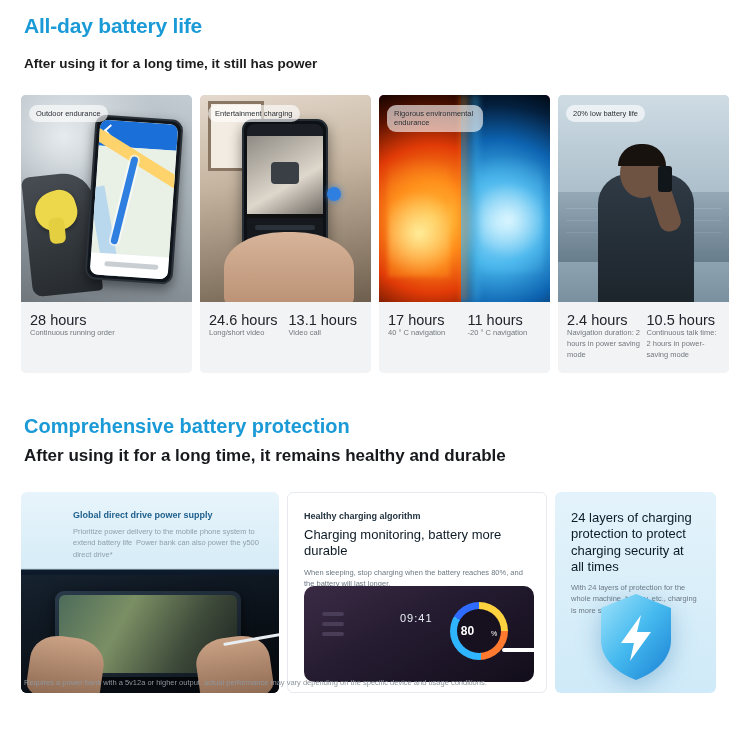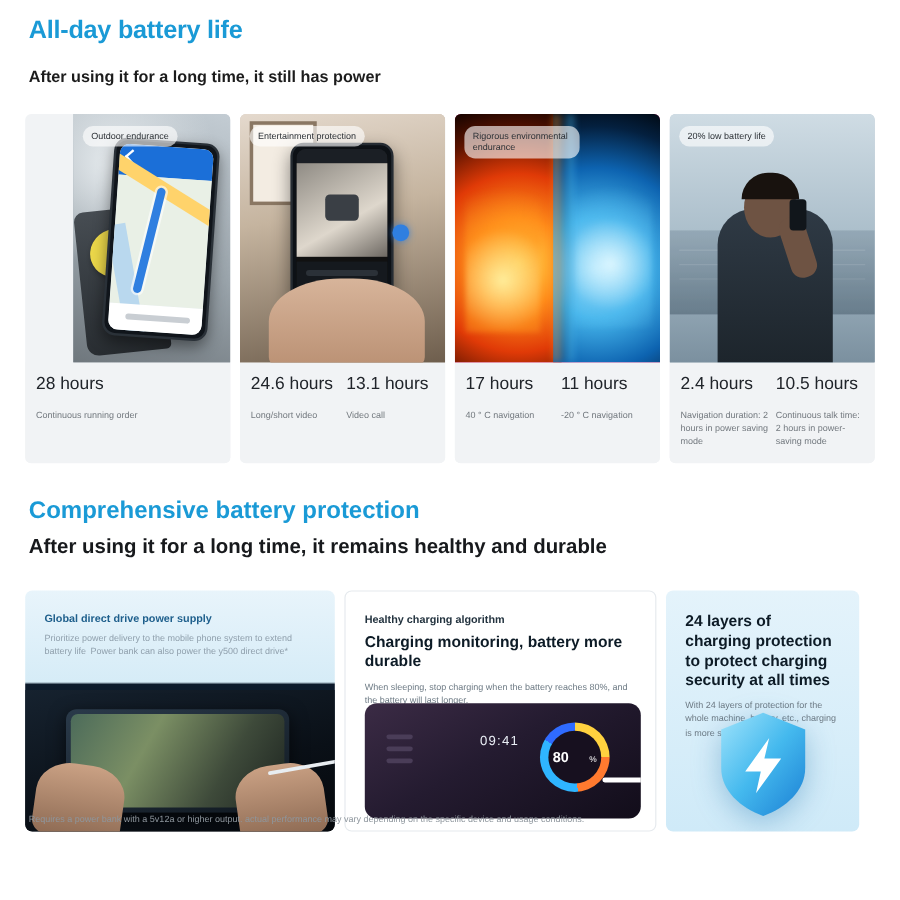--- a/index.html
+++ b/index.html
@@ -40,29 +40,29 @@
     color: #2c3136; font-size: 7.5px; line-height: 1.25;
     padding: 4px 7px; border-radius: 9px; max-width: 96px;
     font-weight: 500;
   }
   .stats {
     flex: 1; display: flex; padding: 10px 9px 12px 9px; gap: 6px;
     background: #f1f3f5;
   }
   .stat { flex: 1; min-width: 0; }
   .stat .big {
-    font-size: 14.5px; color: #20242a; font-weight: 400; margin-bottom: 13px;
+    font-size: 14.5px; color: #20242a; font-weight: 400; margin-bottom: 0;
     white-space: nowrap;
   }
   .stat .small {
     font-size: 7.5px; color: #73797f; line-height: 1.45;
   }
 
   
-  .p1 { background: linear-gradient(170deg,#cfd7dd 0%,#aab4bc 45%,#8d969d 100%); margin-left: 40px; }
+  .p1 { background: linear-gradient(170deg,#cfd7dd 0%,#aab4bc 45%,#8d969d 100%); }
   .p1 .road { position:absolute; inset:0; background:
       radial-gradient(circle at 25% 20%, #e6ebee 0%, rgba(230,235,238,0) 45%),
       linear-gradient(200deg,#c3ccd3 0%,#9aa4ab 55%,#6f777d 100%); }
   .p1 .bike { position:absolute; left:6px; bottom:8px; width:70px; height:120px;
       background: linear-gradient(160deg,#3d4349,#1d2125); border-radius:8px 30px 4px 10px;
       transform: rotate(-6deg); opacity:.92;}
   .p1 .glove { position:absolute; left:14px; top:96px; width:42px; height:40px;
       background:#ecd84a; border-radius:50% 40% 45% 50%; transform:rotate(-18deg);
       box-shadow: 0 2px 4px rgba(0,0,0,.3);}
   .p1 .glove:after{content:"";position:absolute; left:8px; top:26px; width:16px;height:26px;
@@ -148,28 +148,28 @@
     position: absolute; left: 24px; top: 415px;
     font-size: 20px; font-weight: bold; color: #1a9ad6;
   }
   .sec2-sub {
     position: absolute; left: 24px; top: 446px;
     font-size: 17px; font-weight: bold; color: #17191c;
   }
 
   .panels { position: absolute; left: 21px; top: 492px; display: flex; gap: 8px; }
   .panel { border-radius: 6px; overflow: hidden; position: relative; height: 201px; }
-  .pnl1 { width: 258px; background: linear-gradient(180deg,#e8f4fb 0%,#d6ecf7 38%,#0c1a2b 39%,#070d15 100%); }
+  .pnl1 { width: 258px; background: linear-gradient(180deg,#e8f4fb 0%,#d6ecf7 38%,#0c1a2b 39%,#070d15 100%); padding-left: 36px; }
   .pnl2 { width: 260px; background: #ffffff; border: 1px solid #e6eaee; }
   .pnl3 { width: 161px; background: linear-gradient(180deg,#e4f3fb 0%,#cfeaf8 100%); }
 
   .pnl-head { padding: 18px 16px 0 16px; }
   .pnl-kicker { font-size: 9px; font-weight: bold; color: #1e5f8c; margin-bottom: 6px; }
   .pnl-kicker.dark { color: #23333f; }
-  .pnl-h1 { font-size: 13px; font-weight: bold; color: #0d1b26; line-height: 1.25; margin-bottom: 7px; }
+  .pnl-h1 { font-size: 13px; font-weight: normal; color: #0d1b26; line-height: 1.25; margin-bottom: 7px; }
   .pnl-body { font-size: 7.5px; color: #6d7a84; line-height: 1.5; }
   .pnl1 .pnl-body { color: #90a0ad; }
 
   .pnl1 .gamehand {
     position: absolute; left: 0; right: 0; bottom: 0; height: 118px;
     background: linear-gradient(165deg,#16222f 0%,#0a1017 60%,#05080c 100%);
   }
   .pnl1 .gphone {
     position: absolute; left: 34px; bottom: 16px; width: 186px; height: 86px;
     background: linear-gradient(160deg,#2a3a4a,#101820); border-radius: 9px;
@@ -264,21 +264,21 @@
                 <i></i>
                 <i></i>
                 <i></i>
                 <i></i>
                 <i></i>
               </div>
           </div>
         </div>
         <div class="dot"></div>
         <div class="hand"></div>
-        <div class="tag">Entertainment protection</div>
+        <div class="tag">Entertainment charging</div>
       </div>
       <div class="stats">
         <div class="stat">
           <div class="big">24.6 hours</div>
           <div class="small">Long/short video</div>
         </div>
         <div class="stat">
           <div class="big">13.1 hours</div>
           <div class="small">Video call</div>
         </div>

